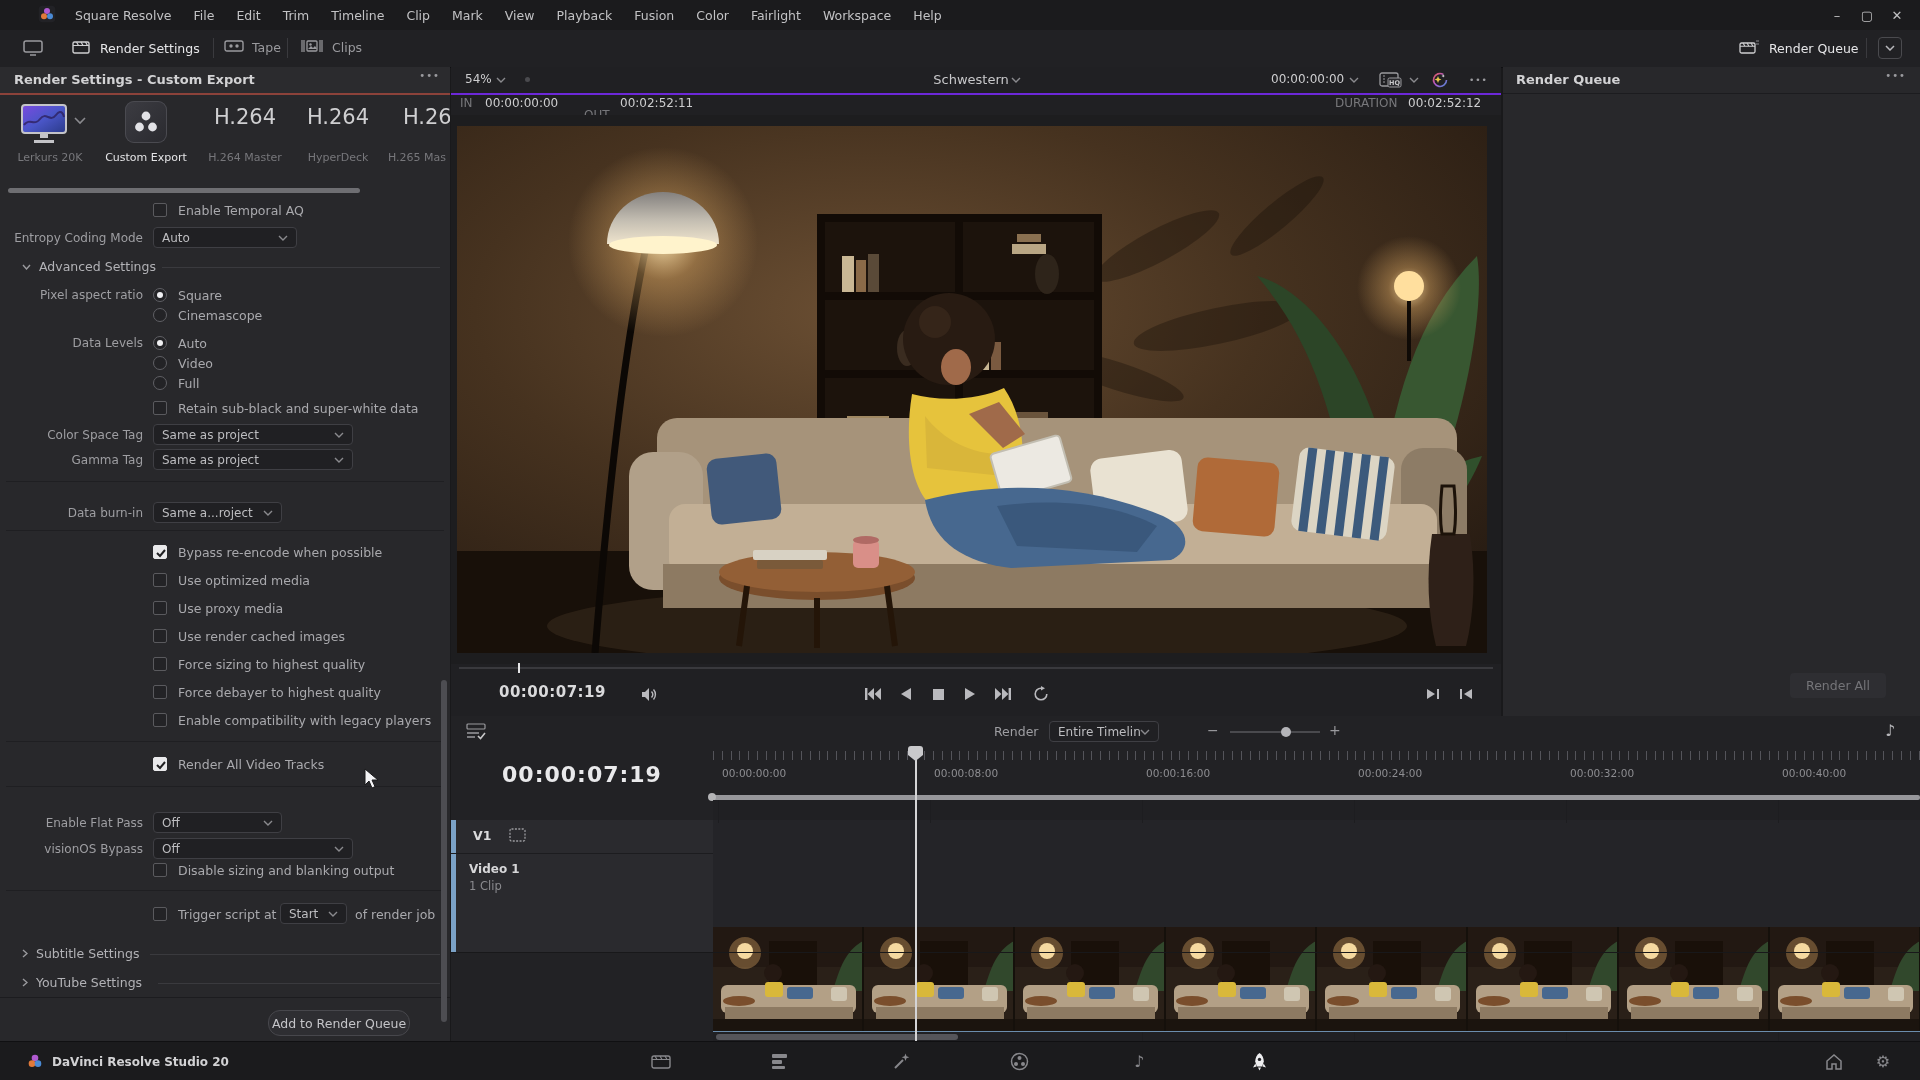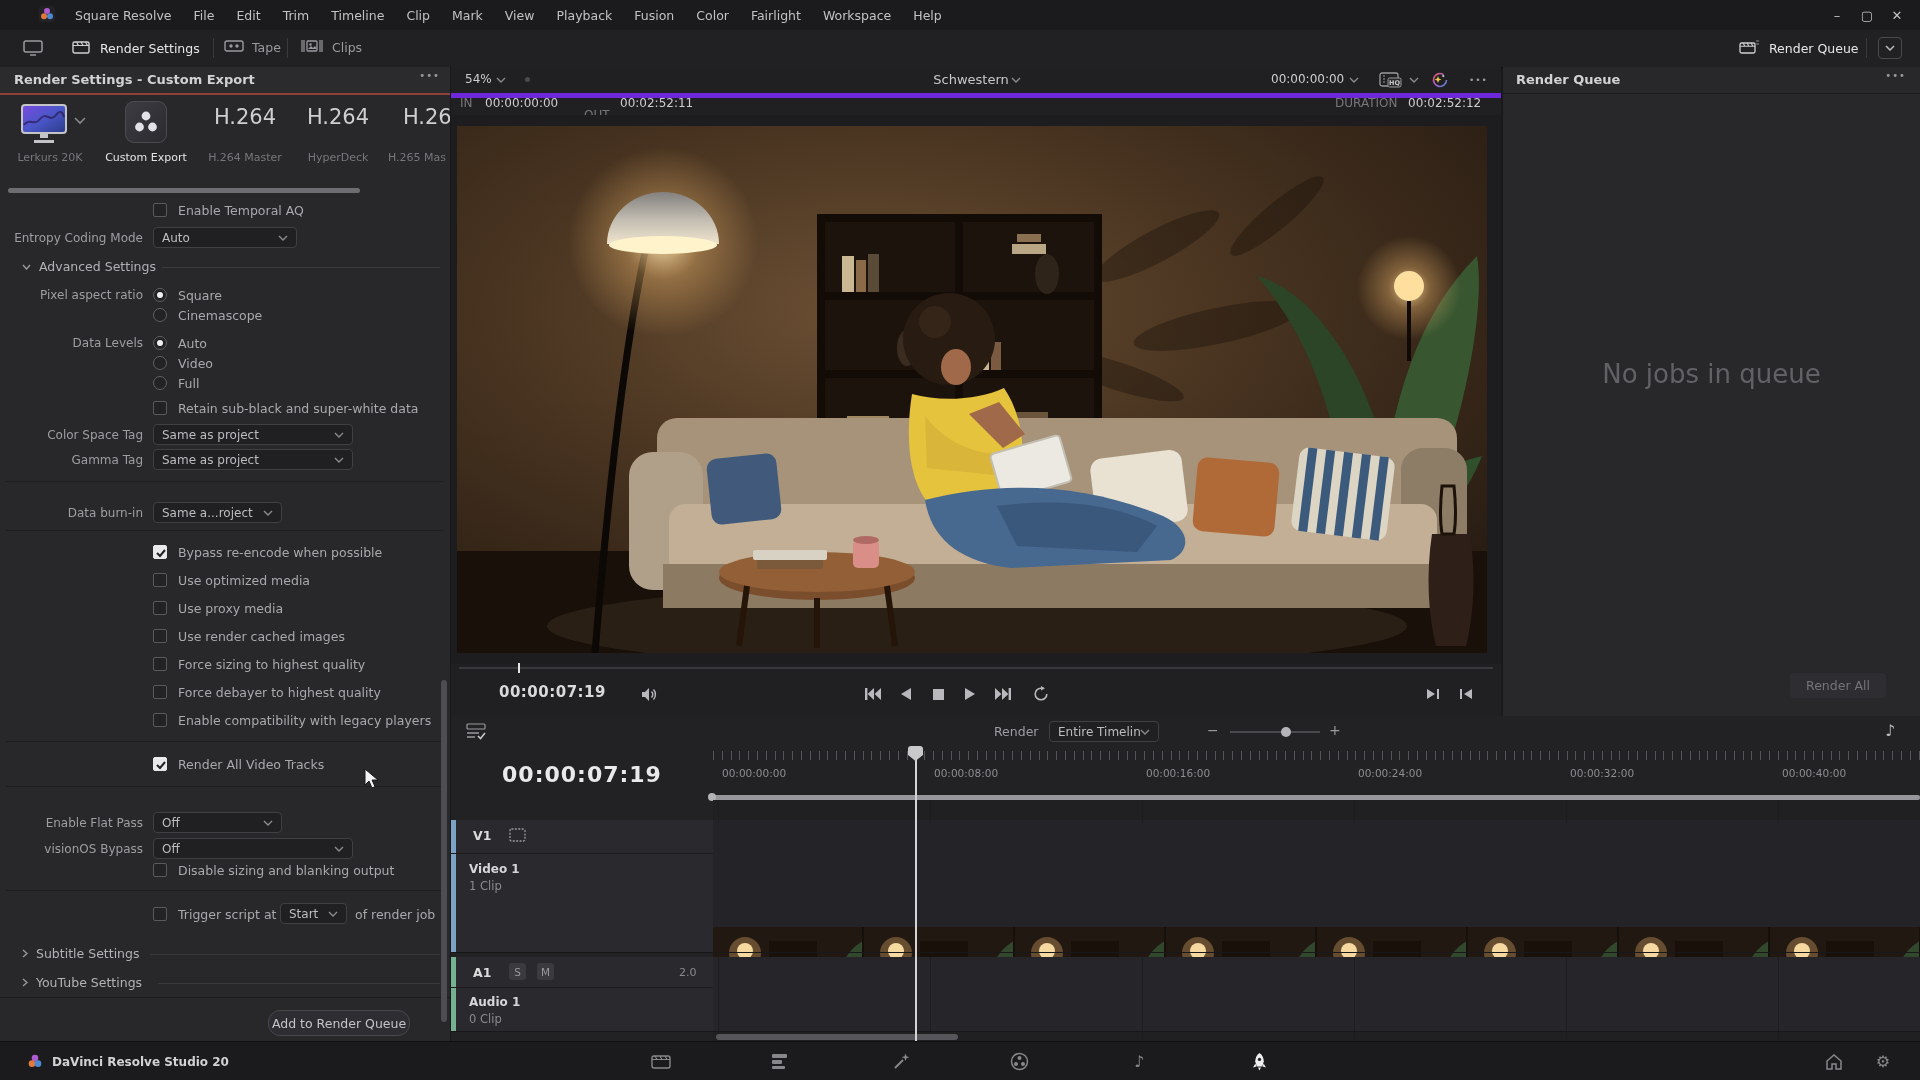--- a/index.html
+++ b/index.html
@@ -35,21 +35,21 @@
   .cb.on svg{position:absolute;left:1px;top:1px;}
   .cblabel{position:absolute;left:178px;color:#a9a9ad;font-size:12.5px;white-space:nowrap;}
   .radio{position:absolute;left:153px;width:14px;height:14px;border:1px solid #606065;border-radius:50%;background:#232326;box-sizing:border-box;}
   .radio.on::after{content:"";position:absolute;left:3px;top:3px;width:6px;height:6px;border-radius:50%;background:#f0f0f2;}
   .sec-head{position:absolute;left:22px;display:flex;align-items:center;color:#b2b2b6;font-size:12.5px;white-space:nowrap;}
   .hline{position:absolute;height:1px;background:#3a3a3e;}
   .divline{position:absolute;left:6px;width:438px;height:1px;background:#1f1f22;}
 
   
   .viewer{left:451px;top:67px;width:1050px;height:649px;background:#202023;}
-  .v-topbar{position:absolute;left:0;top:0;width:1050px;height:26px;border-bottom:5px solid #6d28d9;}
+  .v-topbar{position:absolute;left:0;top:0;width:1050px;height:26px;border-bottom:2px solid #6d28d9;}
   .v-inout{position:absolute;left:0;top:26px;width:1050px;height:22px;}
   .tc-dim{color:#77777b;font-size:12px;}
   .tc-val{color:#cdcdcf;font-size:12px;}
   .v-canvas{position:absolute;left:0;top:48px;width:1050px;height:549px;background:#1d1d1f;}
   .scene{position:absolute;left:6px;top:11px;width:1030px;height:527px;}
   .v-scrub{position:absolute;left:8px;top:600px;width:1034px;height:2px;background:#39393d;}
   .v-transport{position:absolute;left:0;top:605px;width:1050px;height:44px;}
   .ticon{position:absolute;top:12px;width:20px;height:20px;display:flex;align-items:center;justify-content:center;}
 
   
@@ -593,21 +593,20 @@
           </svg>
       </span>
     </div>
   </div>
 
   <div class="abs rq">
     <div class="abs" style="left:0;top:0;width:417px;height:26px;border-bottom:1px solid #1c1c1f">
       <span class="rq-title">Render Queue</span>
       <span style="position:absolute;right:14px;top:3px;color:#9a9a9e;font-size:10px;letter-spacing:1px">•••</span>
     </div>
-    <div class="rq-empty">No jobs in queue</div>
     <div class="btn-muted" style="right:34px;top:606px">Render All</div>
   </div>
 
   <div class="abs timeline">
     <div class="tl-toolbar">
       <span class="abs" style="left:14px;top:7px">
         <svg width="24" height="18" viewBox="0 0 24 18">
             <rect x="2" y="1" width="18" height="5" rx="1" fill="none" stroke="#9a9a9e" stroke-width="1.2"></rect>
             <path d="M2 10h12M2 14h8" stroke="#9a9a9e" stroke-width="1.4"></path>
             <path d="M13 13l2.5 2.5L20 10" fill="none" stroke="#c8c8ca" stroke-width="1.6"></path>
@@ -793,34 +792,20 @@
           <rect y="92" width="151" height="12" fill="#1b140e"></rect>
           <rect x="149" width="2" height="104" fill="#15100b"></rect>
         </svg>
         </div>
       <div class="clip-namebar">
         <span class="clip-name">beautiful-latino-woman-at-home-2026-01-08-07-45-15-utc-bearbeitet.jpg</span>
       </div>
       <div class="abs" style="left:0;top:132px;width:1469px;height:1px;background:#18181a"></div>
     </div>
 
-    <div class="abs" style="left:0;top:241px;width:1469px;height:75px;background:#242428">
-      <div class="track-head" style="top:0;height:75px">
-        <div class="abs" style="left:0;top:0;width:5px;height:75px;background:#74b292"></div>
-        <span class="t-id">A1</span>
-        <div class="sm-btn" style="left:58px">S</div>
-        <div class="sm-btn" style="left:86px">M</div>
-        <span class="abs" style="left:228px;top:9px;font-size:11px;color:#8a8a8e">2.0</span>
-        <div class="abs" style="left:0;top:30px;width:262px;height:1px;background:#1c1c1f"></div>
-        <span class="t-name" style="top:38px">Audio 1</span>
-        <span class="t-count" style="top:55px">0 Clip</span>
-      </div>
-      <div class="abs tl-grid" style="left:262px;top:0;width:1207px;height:75px;background-color:#26262a"></div>
-      <div class="abs" style="left:0;top:74px;width:1469px;height:1px;background:#18181a"></div>
-    </div>
 
     <div class="abs tl-grid" style="left:262px;top:316px;width:1207px;height:9px;background-color:#202023"></div>
     <div class="tl-hscroll"></div>
 
     <div class="playhead-line"></div>
     <div class="playhead-cap"></div>
   </div>
 
   <div class="abs statusbar">
     <span class="abs" style="left:26px;top:10px">

